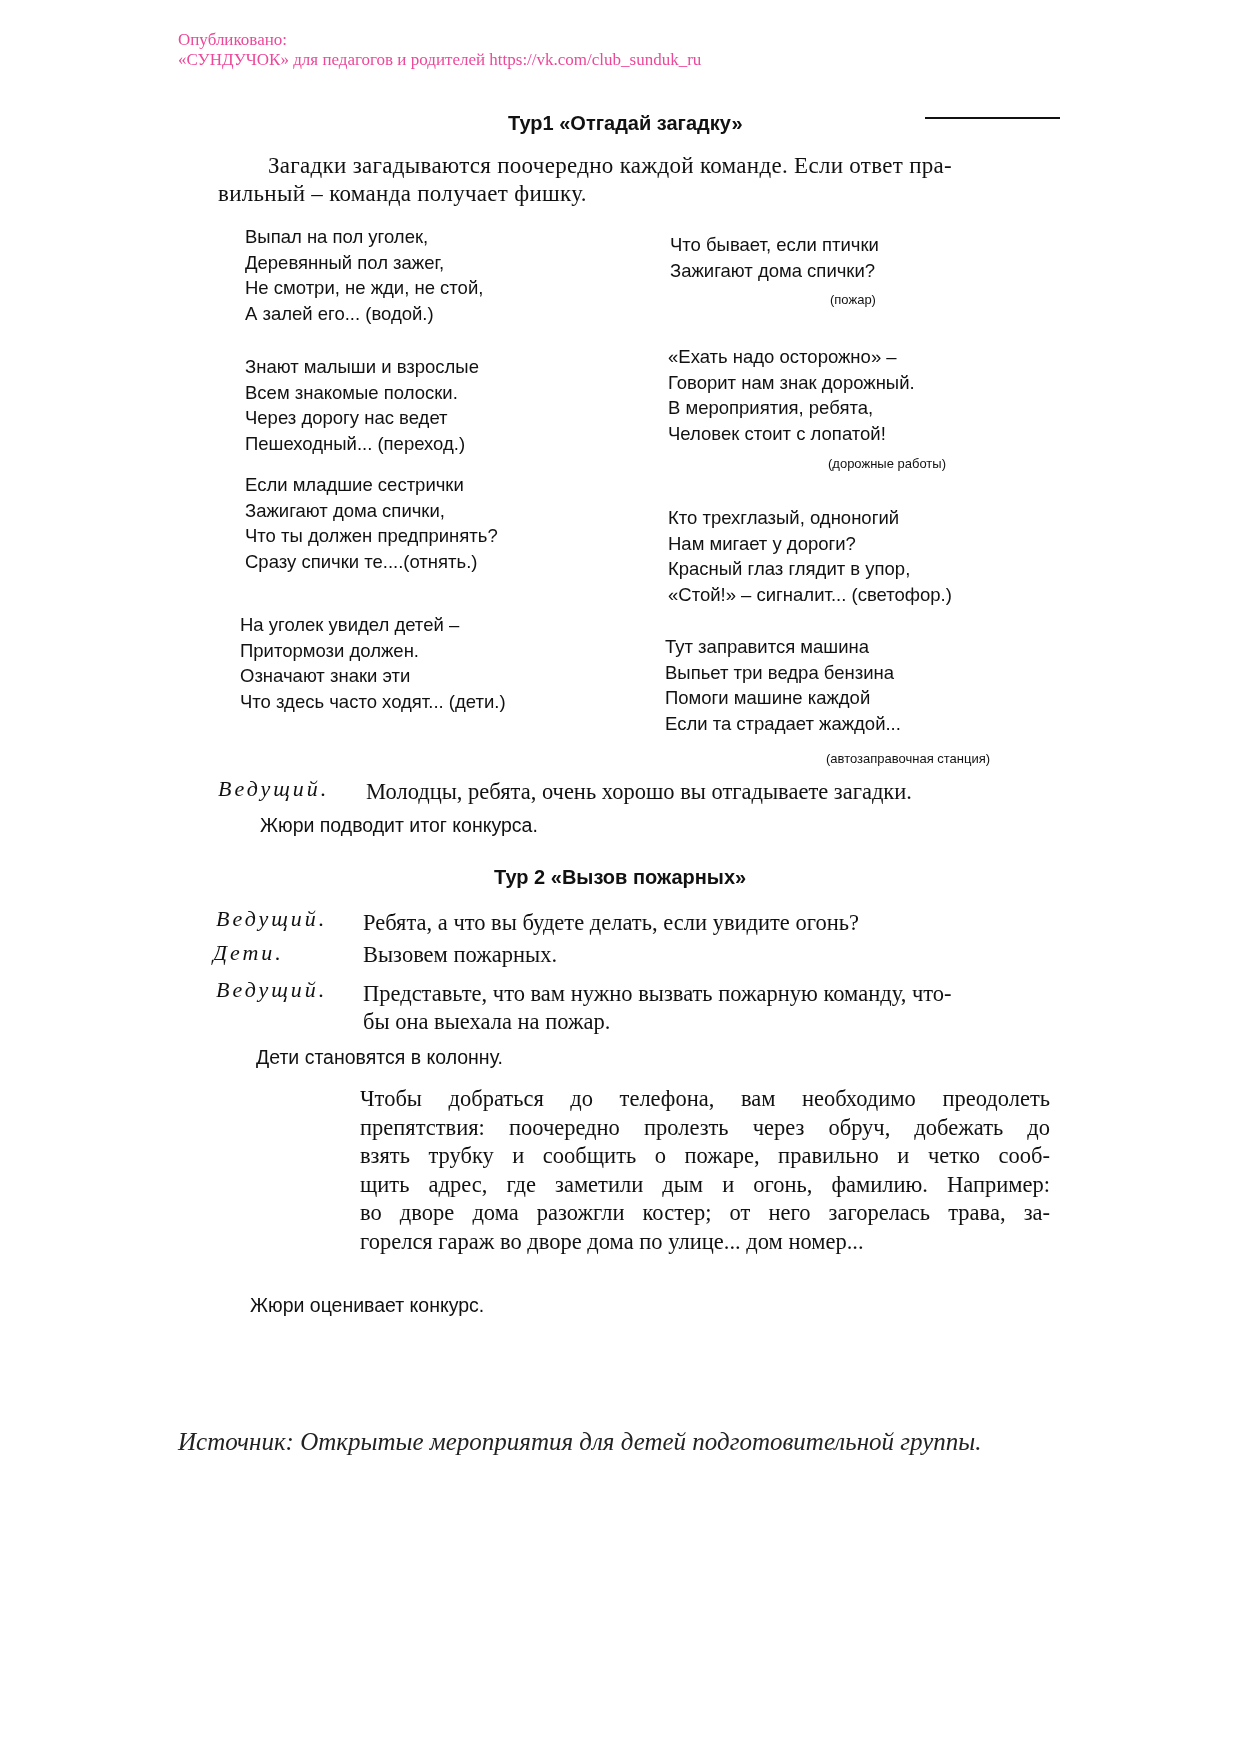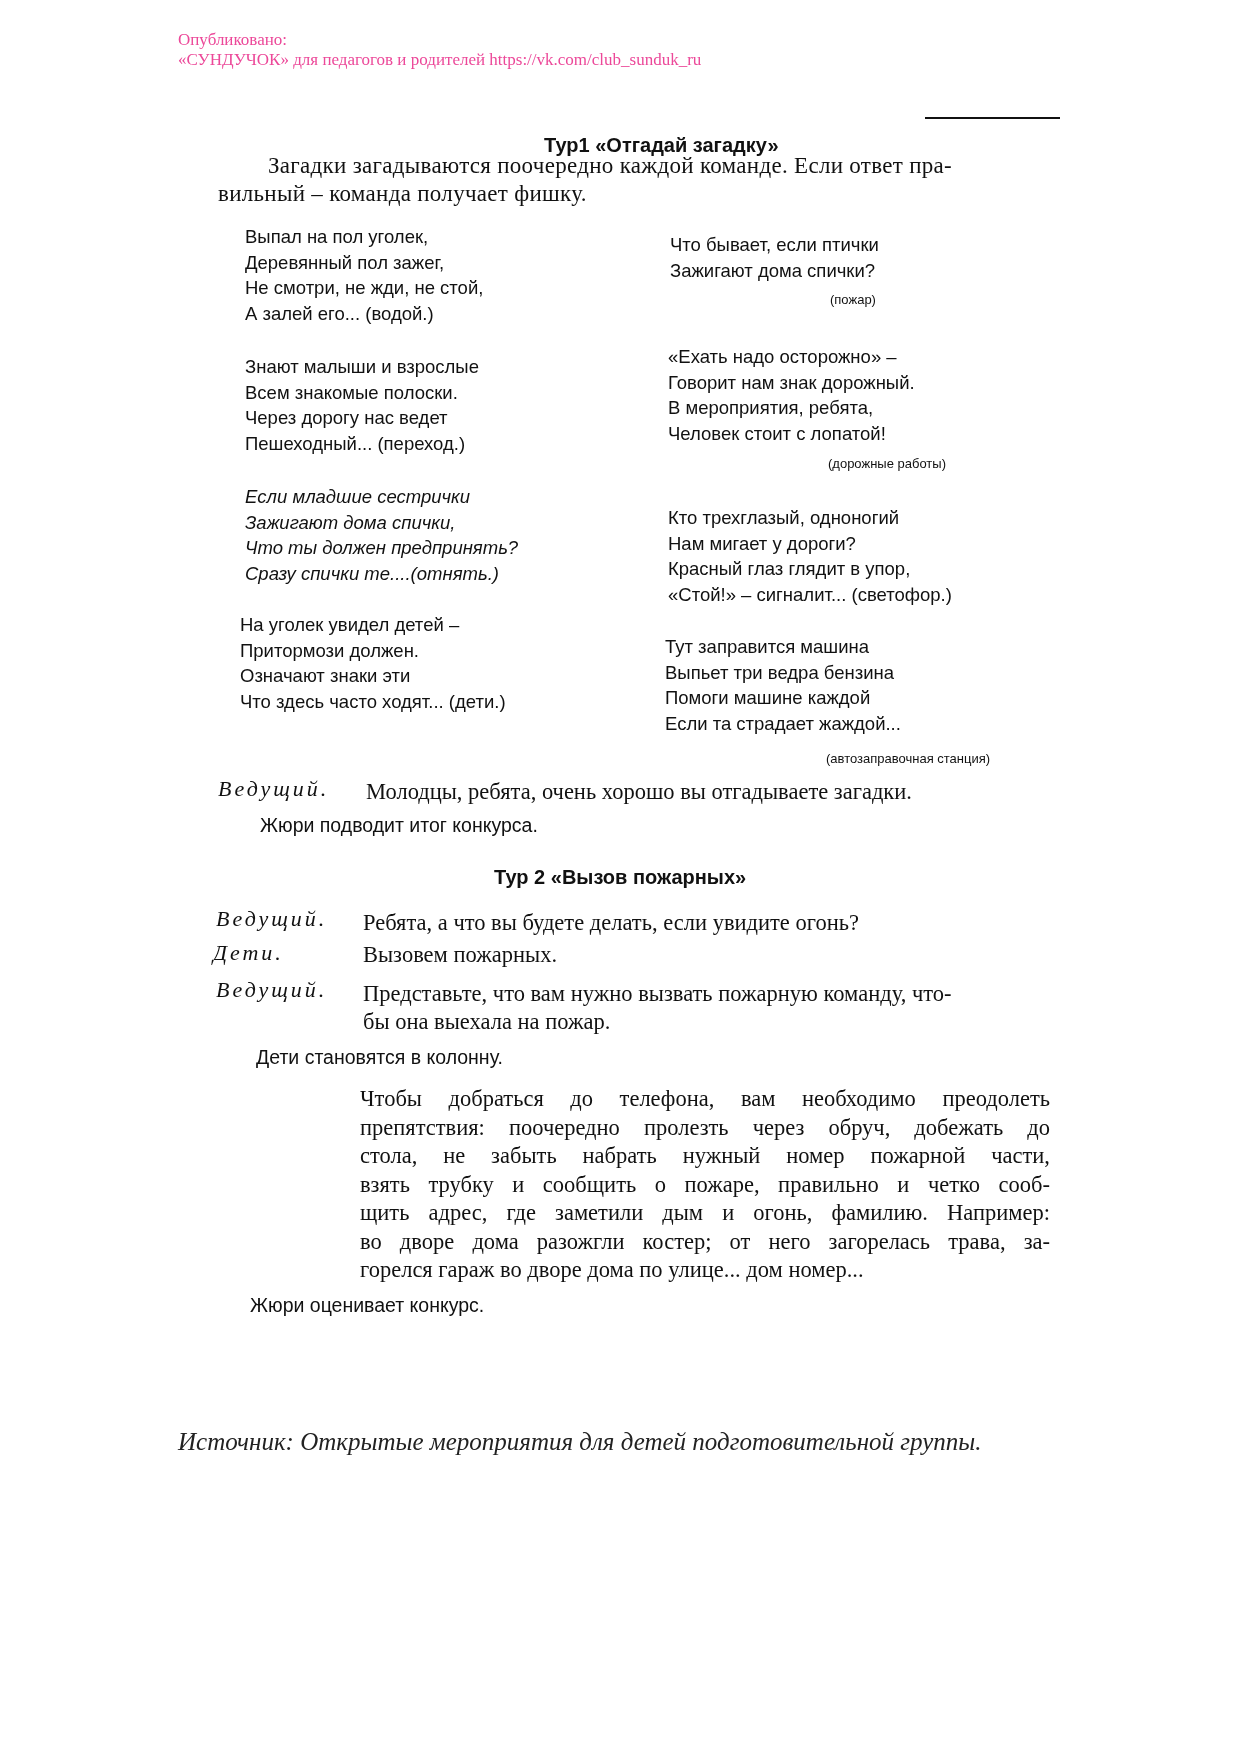--- a/index.html
+++ b/index.html
@@ -23,40 +23,40 @@
 </head>
 <body>
 
 <div class="abs hdr" style="left:178px; top:30px;">
   <div>Опубликовано:</div>
   <div>«СУНДУЧОК» для педагогов и родителей https://vk.com/club_sunduk_ru</div>
 </div>
 
 <div class="rule" style="left:925px; top:117px; width:135px;"></div>
 
-<div class="abs title" style="left:508px; top:134px;margin-left:36px;">Тур1 «Отгадай загадку»</div>
+<div class="abs title" style="left:508px; top:112px;">Тур1 «Отгадай загадку»</div>
 
 <div class="abs serif-body" style="left:218px; top:152px;">
   <div style="padding-left:50px;">Загадки загадываются поочередно каждой команде. Если ответ пра-</div>
   <div>вильный – команда получает фишку.</div>
 </div>
 
 <div class="abs riddle" style="left:245px; top:224px;">
   <div>Выпал на пол уголек,</div>
   <div>Деревянный пол зажег,</div>
   <div>Не смотри, не жди, не стой,</div>
   <div>А залей его... (водой.)</div>
 </div>
 <div class="abs riddle" style="left:245px; top:354px;">
   <div>Знают малыши и взрослые</div>
   <div>Всем знакомые полоски.</div>
   <div>Через дорогу нас ведет</div>
   <div>Пешеходный... (переход.)</div>
 </div>
-<div class="abs riddle" style="left:245px; top:484px;font-style:italic;">
+<div class="abs riddle" style="left:245px; top:472px;">
   <div>Если младшие сестрички</div>
   <div>Зажигают дома спички,</div>
   <div>Что ты должен предпринять?</div>
   <div>Сразу спички те....(отнять.)</div>
 </div>
 <div class="abs riddle" style="left:240px; top:612px;">
   <div>На уголек увидел детей –</div>
   <div>Притормози должен.</div>
   <div>Означают знаки эти</div>
   <div>Что здесь часто ходят... (дети.)</div>
@@ -107,21 +107,20 @@
 <div class="abs speech" style="left:363px; top:980px;">
   <div>Представьте, что вам нужно вызвать пожарную команду, что-</div>
   <div>бы она выехала на пожар.</div>
 </div>
 
 <div class="abs stage" style="left:256px; top:1046px;">Дети становятся в колонну.</div>
 
 <div class="abs para" style="left:360px; top:1085px;">
   <div>Чтобы добраться до телефона, вам необходимо преодолеть</div>
   <div>препятствия: поочередно пролезть через обруч, добежать до</div>
-  <div>стола, не забыть набрать нужный номер пожарной части,</div>
   <div>взять трубку и сообщить о пожаре, правильно и четко сооб-</div>
   <div>щить адрес, где заметили дым и огонь, фамилию. Например:</div>
   <div>во дворе дома разожгли костер; от него загорелась трава, за-</div>
   <div class="last">горелся гараж во дворе дома по улице... дом номер...</div>
 </div>
 
 <div class="abs stage" style="left:250px; top:1294px;">Жюри оценивает конкурс.</div>
 
 <div class="abs source" style="left:178px; top:1424px;">
   <div>Источник: Открытые мероприятия для детей подготовительной  группы.</div>

